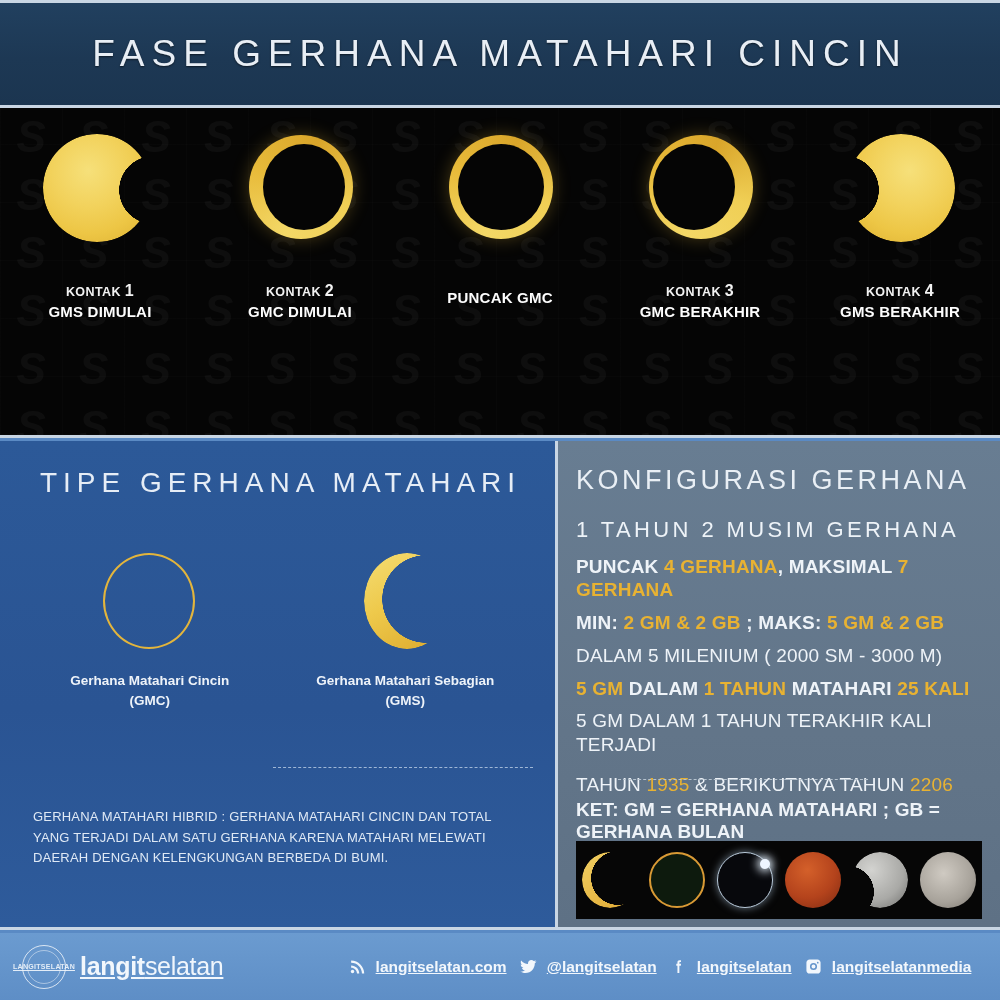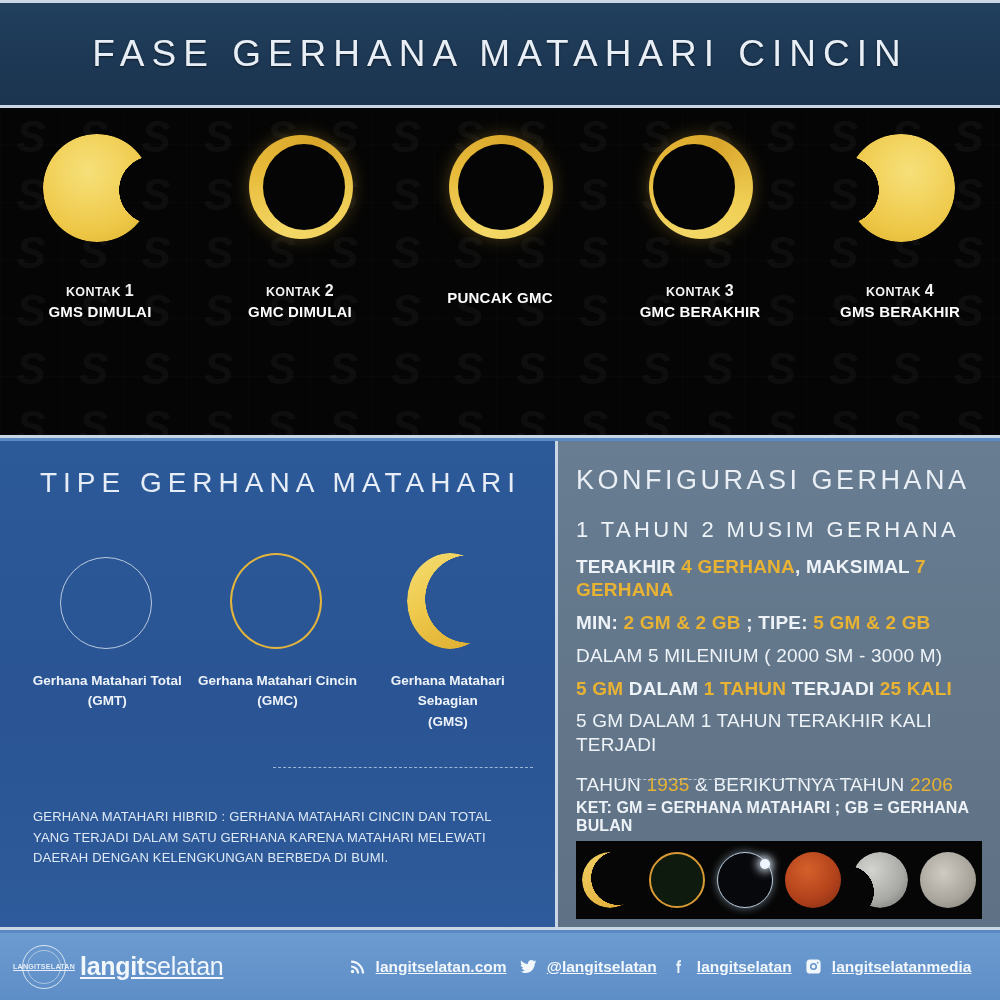--- a/index.html
+++ b/index.html
@@ -141,21 +141,21 @@
   }
   .cfg { margin-top: 20px; color: #eef3f8; }
   .cfg-line { margin-bottom: 9px; font-size: 19px; font-weight: 700; line-height: 1.25; letter-spacing: .2px; }
   .cfg-line.spaced { font-size: 22px; font-weight: 400; letter-spacing: 3.4px; margin-bottom: 11px; }
   .cfg-line.plain { font-weight: 400; }
   .hl { color: #e8b232; }
   .dashline-right {
     position: absolute; left: 60px; width: 250px; top: 338px;
     border-top: 1.4px dashed #b6c3cf;
   }
-  .ket { position: absolute; left: 18px; top: 358px; color: #eef3f8; font-size: 16px; font-weight: 700; letter-spacing: .1px; }
+  .ket { position: absolute; left: 18px; top: 358px; color: #eef3f8; font-size: 19px; font-weight: 700; letter-spacing: .1px; }
 
   .strip {
     position: absolute; left: 18px; right: 18px; top: 400px; height: 78px;
     background: #060606; display: flex; align-items: center; justify-content: space-around;
   }
   .shot { width: 56px; height: 56px; border-radius: 50%; position: relative; }
   .s-cres {
     background: linear-gradient(140deg,#f0cf63,#e0a832);
     -webkit-mask-image: radial-gradient(circle 27px at 36px 26px, transparent 0 99%, #000 100%);
     mask-image: radial-gradient(circle 27px at 36px 26px, transparent 0 99%, #000 100%);
@@ -373,29 +373,20 @@
   </div>
 
   <div class="mid">
 
     <div class="left-panel">
       <div class="left-title">TIPE GERHANA MATAHARI</div>
 
       <div class="types">
         <div class="type">
           <div class="type-fig">
-              <div class="circ-outline"></div>
-            </div>
-          <div class="type-cap">
-            <div>Gerhana Matahari Total</div>
-            <div>(GMT)</div>
-          </div>
-        </div>
-        <div class="type">
-          <div class="type-fig">
               <div class="circ-ring"></div>
             </div>
           <div class="type-cap">
             <div>Gerhana Matahari Cincin</div>
             <div>(GMC)</div>
           </div>
         </div>
         <div class="type">
           <div class="type-fig">
               <div class="crescent"></div>
@@ -411,31 +402,31 @@
       <div class="hybrid">GERHANA MATAHARI HIBRID : GERHANA MATAHARI CINCIN DAN TOTAL YANG TERJADI DALAM SATU GERHANA KARENA MATAHARI MELEWATI DAERAH DENGAN KELENGKUNGAN BERBEDA DI BUMI.</div>
     </div>
 
     <div class="right-panel">
       <div class="right-title">KONFIGURASI GERHANA</div>
 
       <div class="cfg">
         <div class="cfg-line spaced">1 TAHUN 2 MUSIM GERHANA</div>
 
         <div class="cfg-line">
-          <span>TERAKHIR </span><span class="hl">4 GERHANA</span><span>, MAKSIMAL </span><span class="hl">7 GERHANA</span>
+          <span>PUNCAK </span><span class="hl">4 GERHANA</span><span>, MAKSIMAL </span><span class="hl">7 GERHANA</span>
         </div>
 
         <div class="cfg-line">
-          <span>MIN: </span><span class="hl">2 GM &amp; 2 GB</span><span> ; TIPE: </span><span class="hl">5 GM &amp; 2 GB</span>
+          <span>MIN: </span><span class="hl">2 GM &amp; 2 GB</span><span> ; MAKS: </span><span class="hl">5 GM &amp; 2 GB</span>
         </div>
 
         <div class="cfg-line plain">DALAM 5 MILENIUM ( 2000 SM - 3000 M)</div>
 
         <div class="cfg-line">
-          <span class="hl">5 GM</span><span> DALAM </span><span class="hl">1 TAHUN</span><span> TERJADI </span><span class="hl">25 KALI</span>
+          <span class="hl">5 GM</span><span> DALAM </span><span class="hl">1 TAHUN</span><span> MATAHARI </span><span class="hl">25 KALI</span>
         </div>
 
         <div class="cfg-line plain" style="margin-bottom:16px">5 GM DALAM 1 TAHUN TERAKHIR KALI TERJADI</div>
         <div class="cfg-line plain">
           <span>TAHUN </span><span class="hl">1935</span><span> &amp; BERIKUTNYA TAHUN </span><span class="hl">2206</span>
         </div>
       </div>
 
       <div class="dashline-right"></div>
       <div class="ket">KET: GM = GERHANA MATAHARI ; GB = GERHANA BULAN</div>

